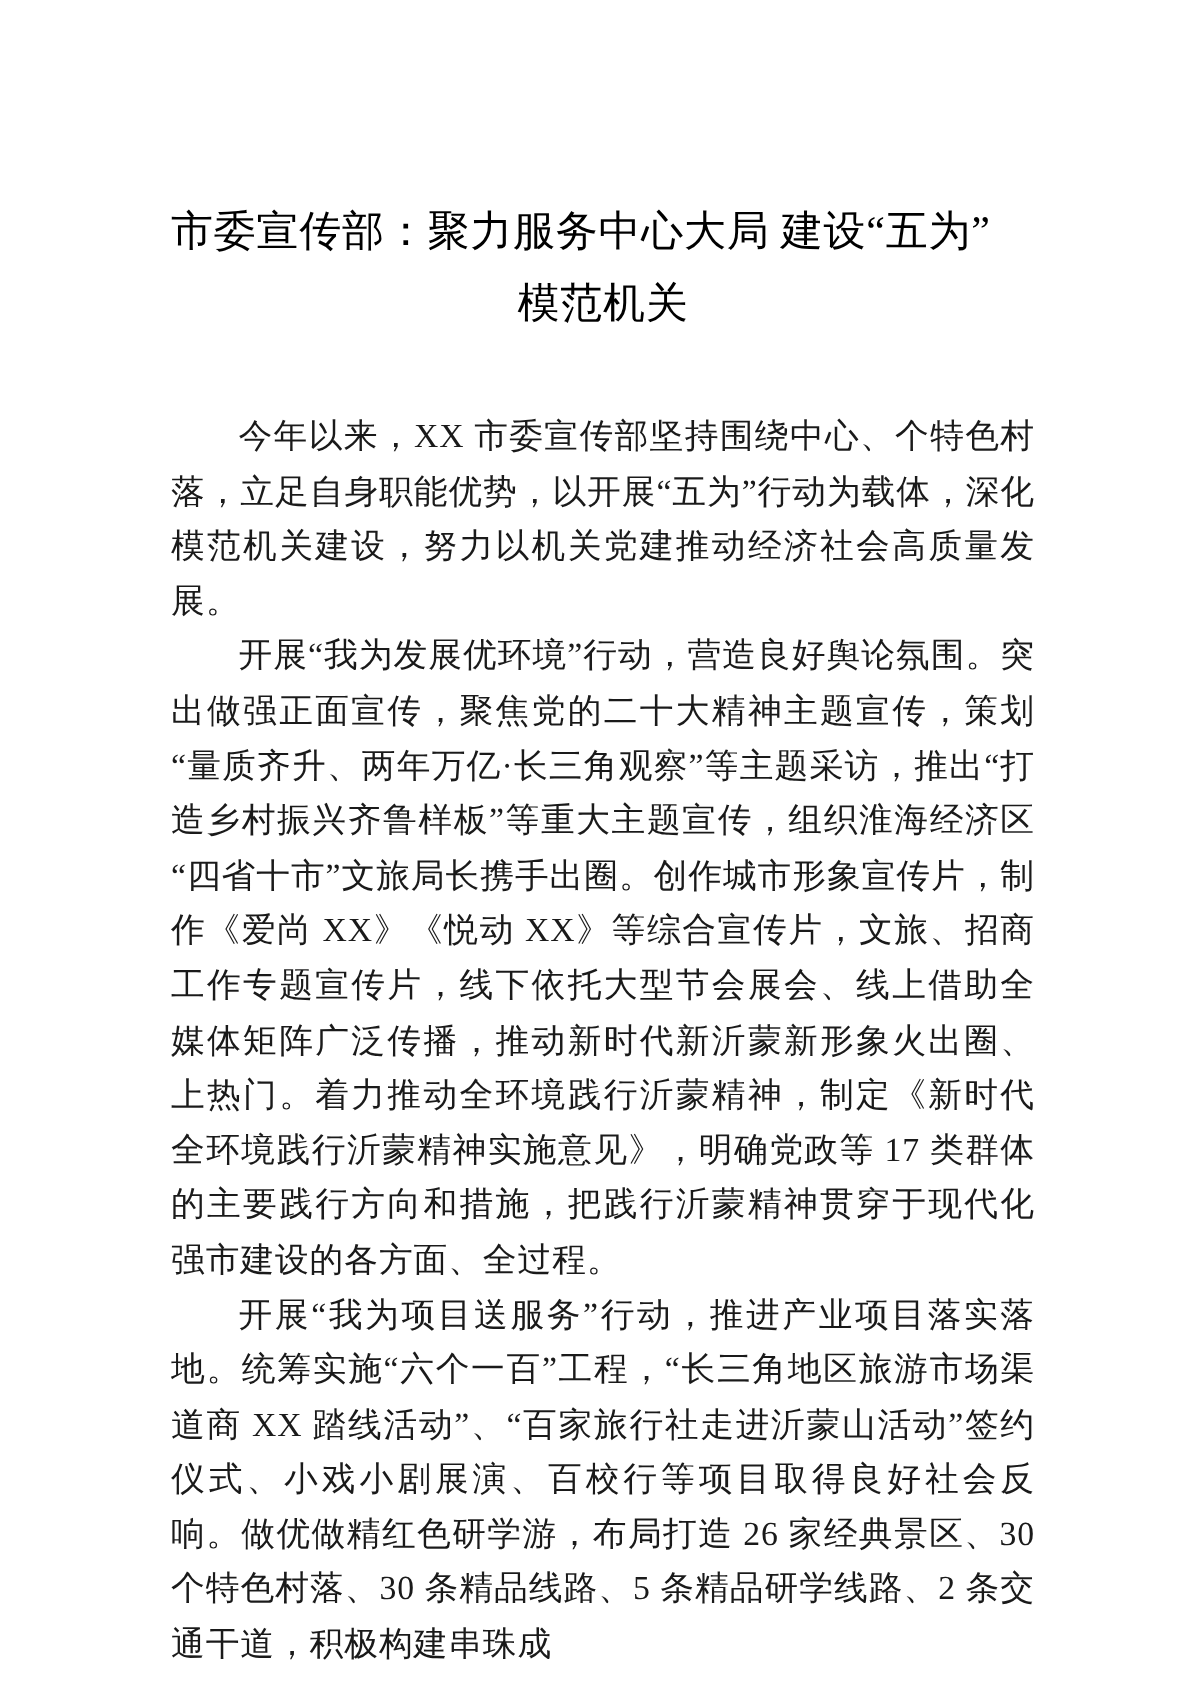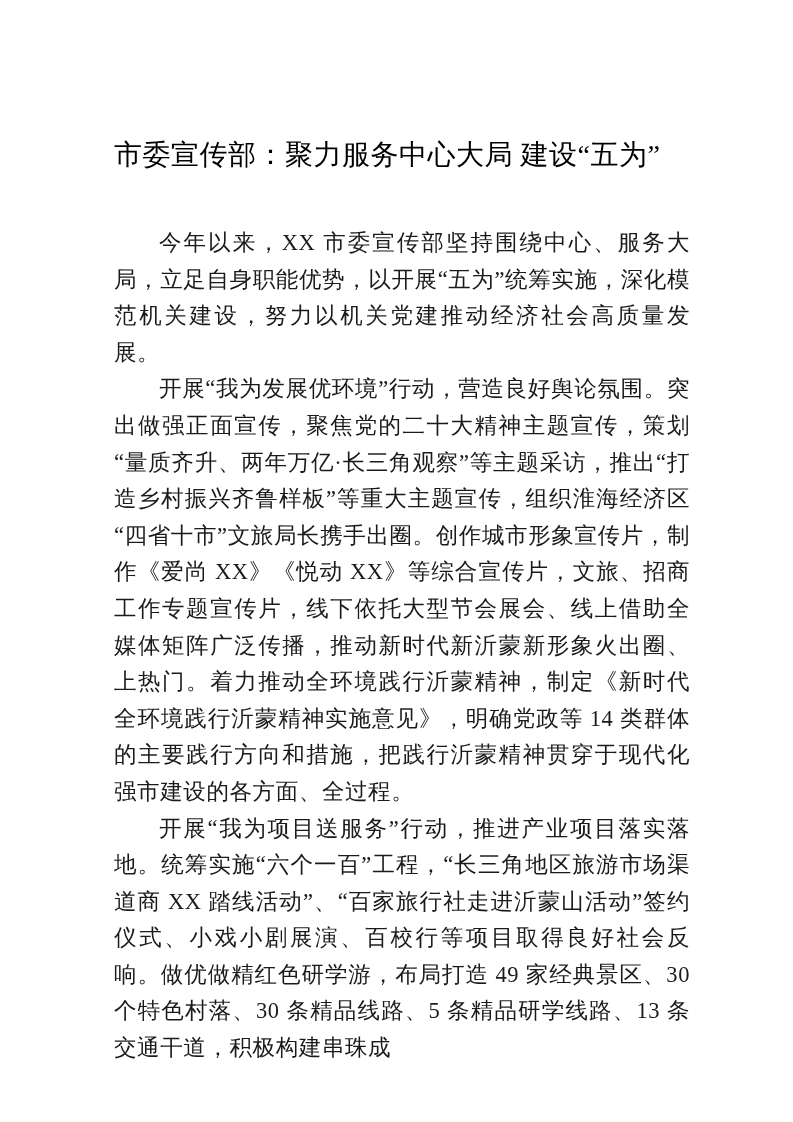--- a/index.html
+++ b/index.html
@@ -73,23 +73,24 @@
 </style>
 </head>
 <body>
 
 <div class="page">
 
   <div class="content">
 
     <h1 class="doc-title">
       <span class="title-line-1">市委宣传部：聚力服务中心大局 建设“五为”</span>
+      <span class="title-line-2">模范机关</span>
     </h1>
 
     <div class="body-text">
-      <p class="para">今年以来，XX 市委宣传部坚持围绕中心、服务大局，立足自身职能优势，以开展“五为”统筹实施，深化模范机关建设，努力以机关党建推动经济社会高质量发展。</p>
-      <p class="para">开展“我为发展优环境”行动，营造良好舆论氛围。突出做强正面宣传，聚焦党的二十大精神主题宣传，策划“量质齐升、两年万亿·长三角观察”等主题采访，推出“打造乡村振兴齐鲁样板”等重大主题宣传，组织淮海经济区“四省十市”文旅局长携手出圈。创作城市形象宣传片，制作《爱尚 XX》《悦动 XX》等综合宣传片，文旅、招商工作专题宣传片，线下依托大型节会展会、线上借助全媒体矩阵广泛传播，推动新时代新沂蒙新形象火出圈、上热门。着力推动全环境践行沂蒙精神，制定《新时代全环境践行沂蒙精神实施意见》，明确党政等 14 类群体的主要践行方向和措施，把践行沂蒙精神贯穿于现代化强市建设的各方面、全过程。</p>
-      <p class="para">开展“我为项目送服务”行动，推进产业项目落实落地。统筹实施“六个一百”工程，“长三角地区旅游市场渠道商 XX 踏线活动”、“百家旅行社走进沂蒙山活动”签约仪式、小戏小剧展演、百校行等项目取得良好社会反响。做优做精红色研学游，布局打造 49 家经典景区、30 个特色村落、30 条精品线路、5 条精品研学线路、13 条交通干道，积极构建串珠成</p>
+      <p class="para">今年以来，XX 市委宣传部坚持围绕中心、个特色村落，立足自身职能优势，以开展“五为”行动为载体，深化模范机关建设，努力以机关党建推动经济社会高质量发展。</p>
+      <p class="para">开展“我为发展优环境”行动，营造良好舆论氛围。突出做强正面宣传，聚焦党的二十大精神主题宣传，策划“量质齐升、两年万亿·长三角观察”等主题采访，推出“打造乡村振兴齐鲁样板”等重大主题宣传，组织淮海经济区“四省十市”文旅局长携手出圈。创作城市形象宣传片，制作《爱尚 XX》《悦动 XX》等综合宣传片，文旅、招商工作专题宣传片，线下依托大型节会展会、线上借助全媒体矩阵广泛传播，推动新时代新沂蒙新形象火出圈、上热门。着力推动全环境践行沂蒙精神，制定《新时代全环境践行沂蒙精神实施意见》，明确党政等 17 类群体的主要践行方向和措施，把践行沂蒙精神贯穿于现代化强市建设的各方面、全过程。</p>
+      <p class="para">开展“我为项目送服务”行动，推进产业项目落实落地。统筹实施“六个一百”工程，“长三角地区旅游市场渠道商 XX 踏线活动”、“百家旅行社走进沂蒙山活动”签约仪式、小戏小剧展演、百校行等项目取得良好社会反响。做优做精红色研学游，布局打造 26 家经典景区、30 个特色村落、30 条精品线路、5 条精品研学线路、2 条交通干道，积极构建串珠成</p>
     </div>
 
   </div>
 
 </div>
 
 </body></html>

